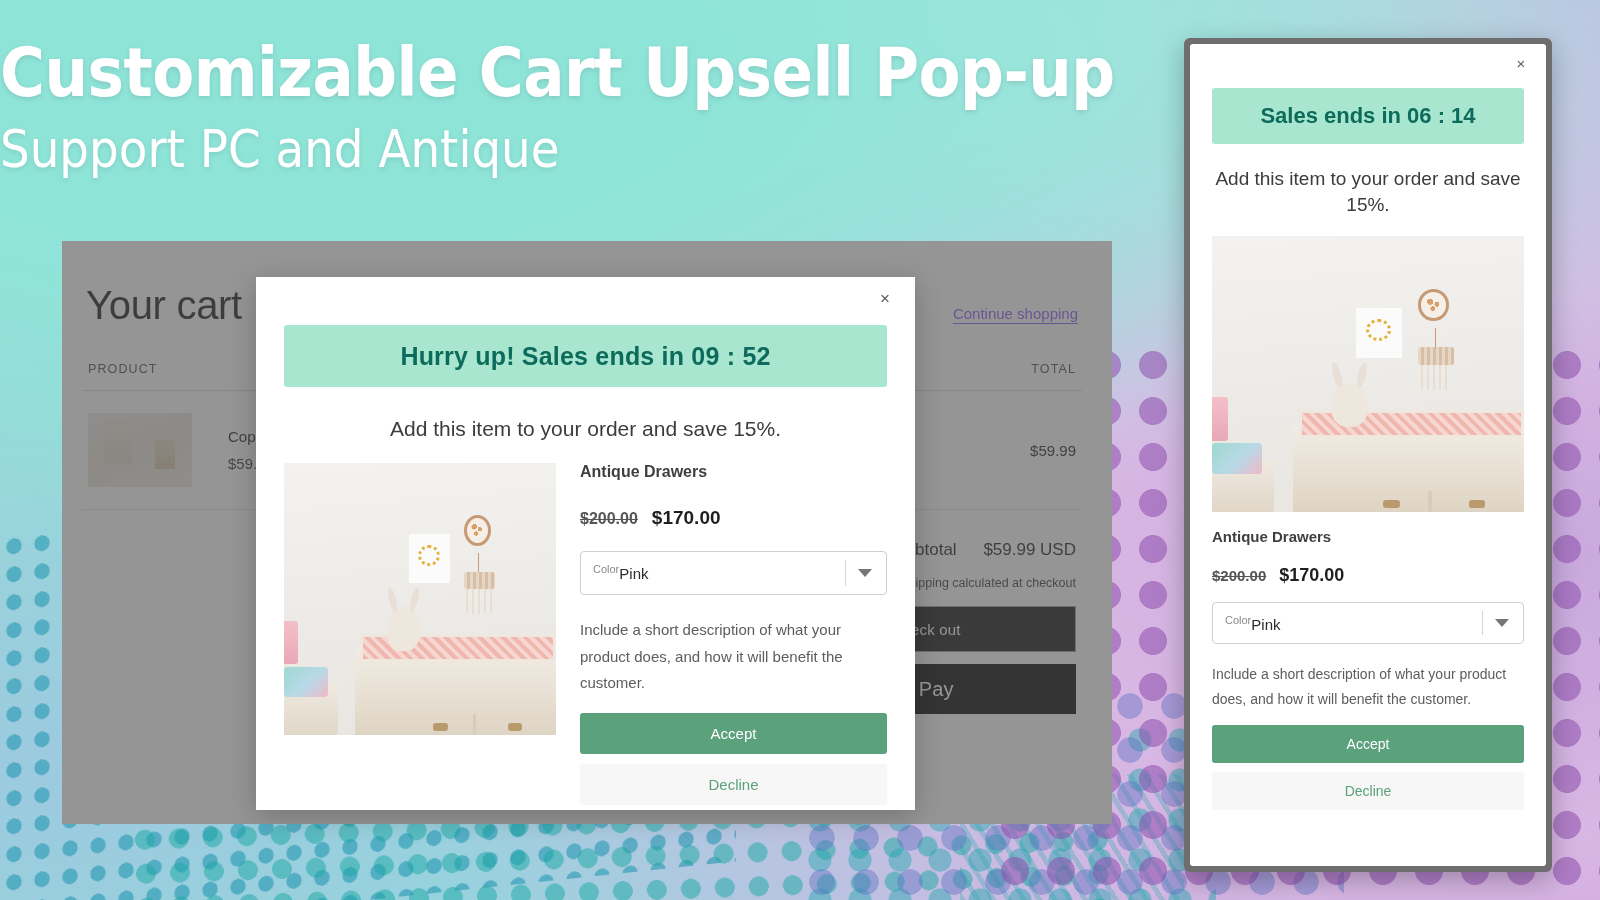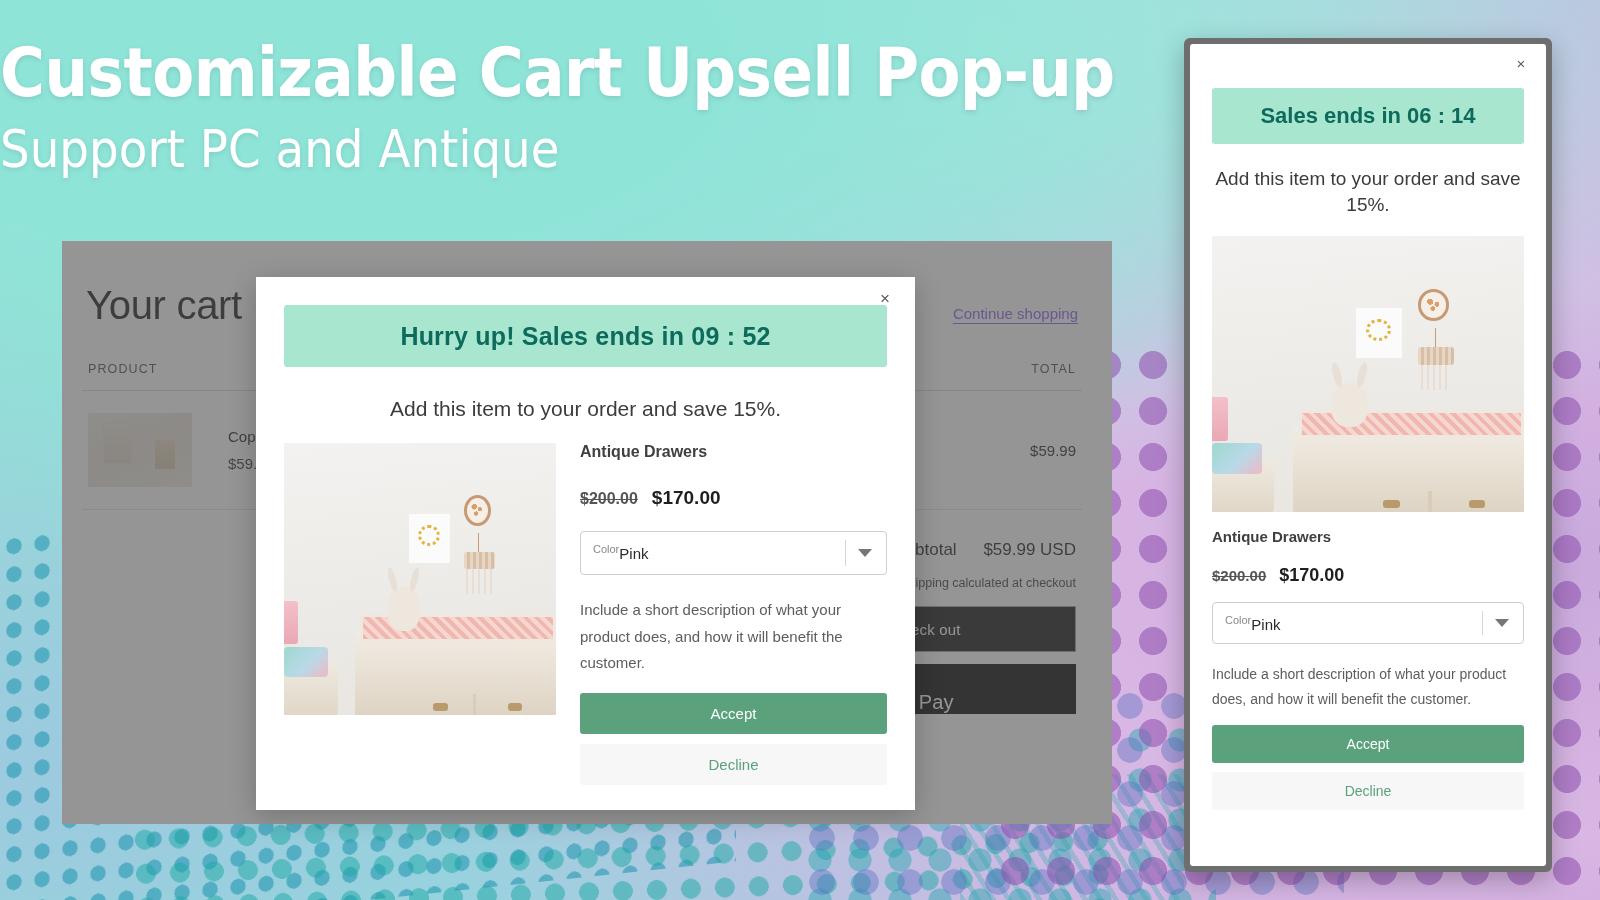--- a/index.html
+++ b/index.html
@@ -114,42 +114,42 @@
   .cart-subtotal-line { font-size: 17px; color: #1a1a1a; }
   .cart-subtotal-line .lbl { margin-right: 22px; }
   .cart-note { font-size: 12.5px; color: #3a3a3a; margin-top: 16px; }
   .btn-checkout {
     margin-top: 16px; width: 300px; height: 46px; background: #121212; color: #fff;
     border: 1px solid #9c9c9c; display: flex; align-items: center; justify-content: center;
     font-size: 15px; letter-spacing: .2px;
   }
   .btn-gpay {
     margin-top: 12px; width: 300px; height: 50px; background: #000; color: #fff;
-    display: flex; align-items: flex-end; justify-content: center; gap: 4px;
+    display: flex; align-items: center; justify-content: center; gap: 4px;
     font-size: 20px; letter-spacing: .2px;
   }
   .g-logo { font-weight: 700; font-size: 21px;
     background: linear-gradient(90deg,#4285F4 0 25%, #EA4335 25% 50%, #FBBC05 50% 75%, #34A853 75% 100%);
     -webkit-background-clip: text; background-clip: text; color: transparent; }
 
   
   #popup-desktop {
     position: absolute; z-index: 10;
     left: 256px; top: 277px; width: 659px; height: 533px;
     background: #ffffff;
     box-shadow: 0 6px 26px rgba(0,0,0,.22);
     padding: 28px 28px 22px 28px;
   }
   .popup-close {
     position: absolute; right: 18px; top: 10px;
     width: 24px; height: 24px; color: #5a5a5a; font-size: 17px;
     display: flex; align-items: center; justify-content: center; cursor: pointer;
   }
   .timer-bar {
-    height: 62px; background: #a8e6cf; border-radius: 3px;
+    margin-top: 20px; height: 62px; background: #a8e6cf; border-radius: 3px;
     display: flex; align-items: center; justify-content: center;
     color: #0d6b5c; font-size: 25px; font-weight: 700; letter-spacing: .2px;
   }
   .upsell-sub {
     margin-top: 30px; text-align: center; font-size: 21px; color: #3c3c3c; font-weight: 400;
   }
   .popup-body { display: flex; margin-top: 22px; gap: 24px; }
   .prod-photo {
     width: 272px; height: 272px; flex: 0 0 272px; overflow: hidden; position: relative;
     background: linear-gradient(170deg,#f2f2f0 0%, #ececea 40%, #f4f2ef 100%);

